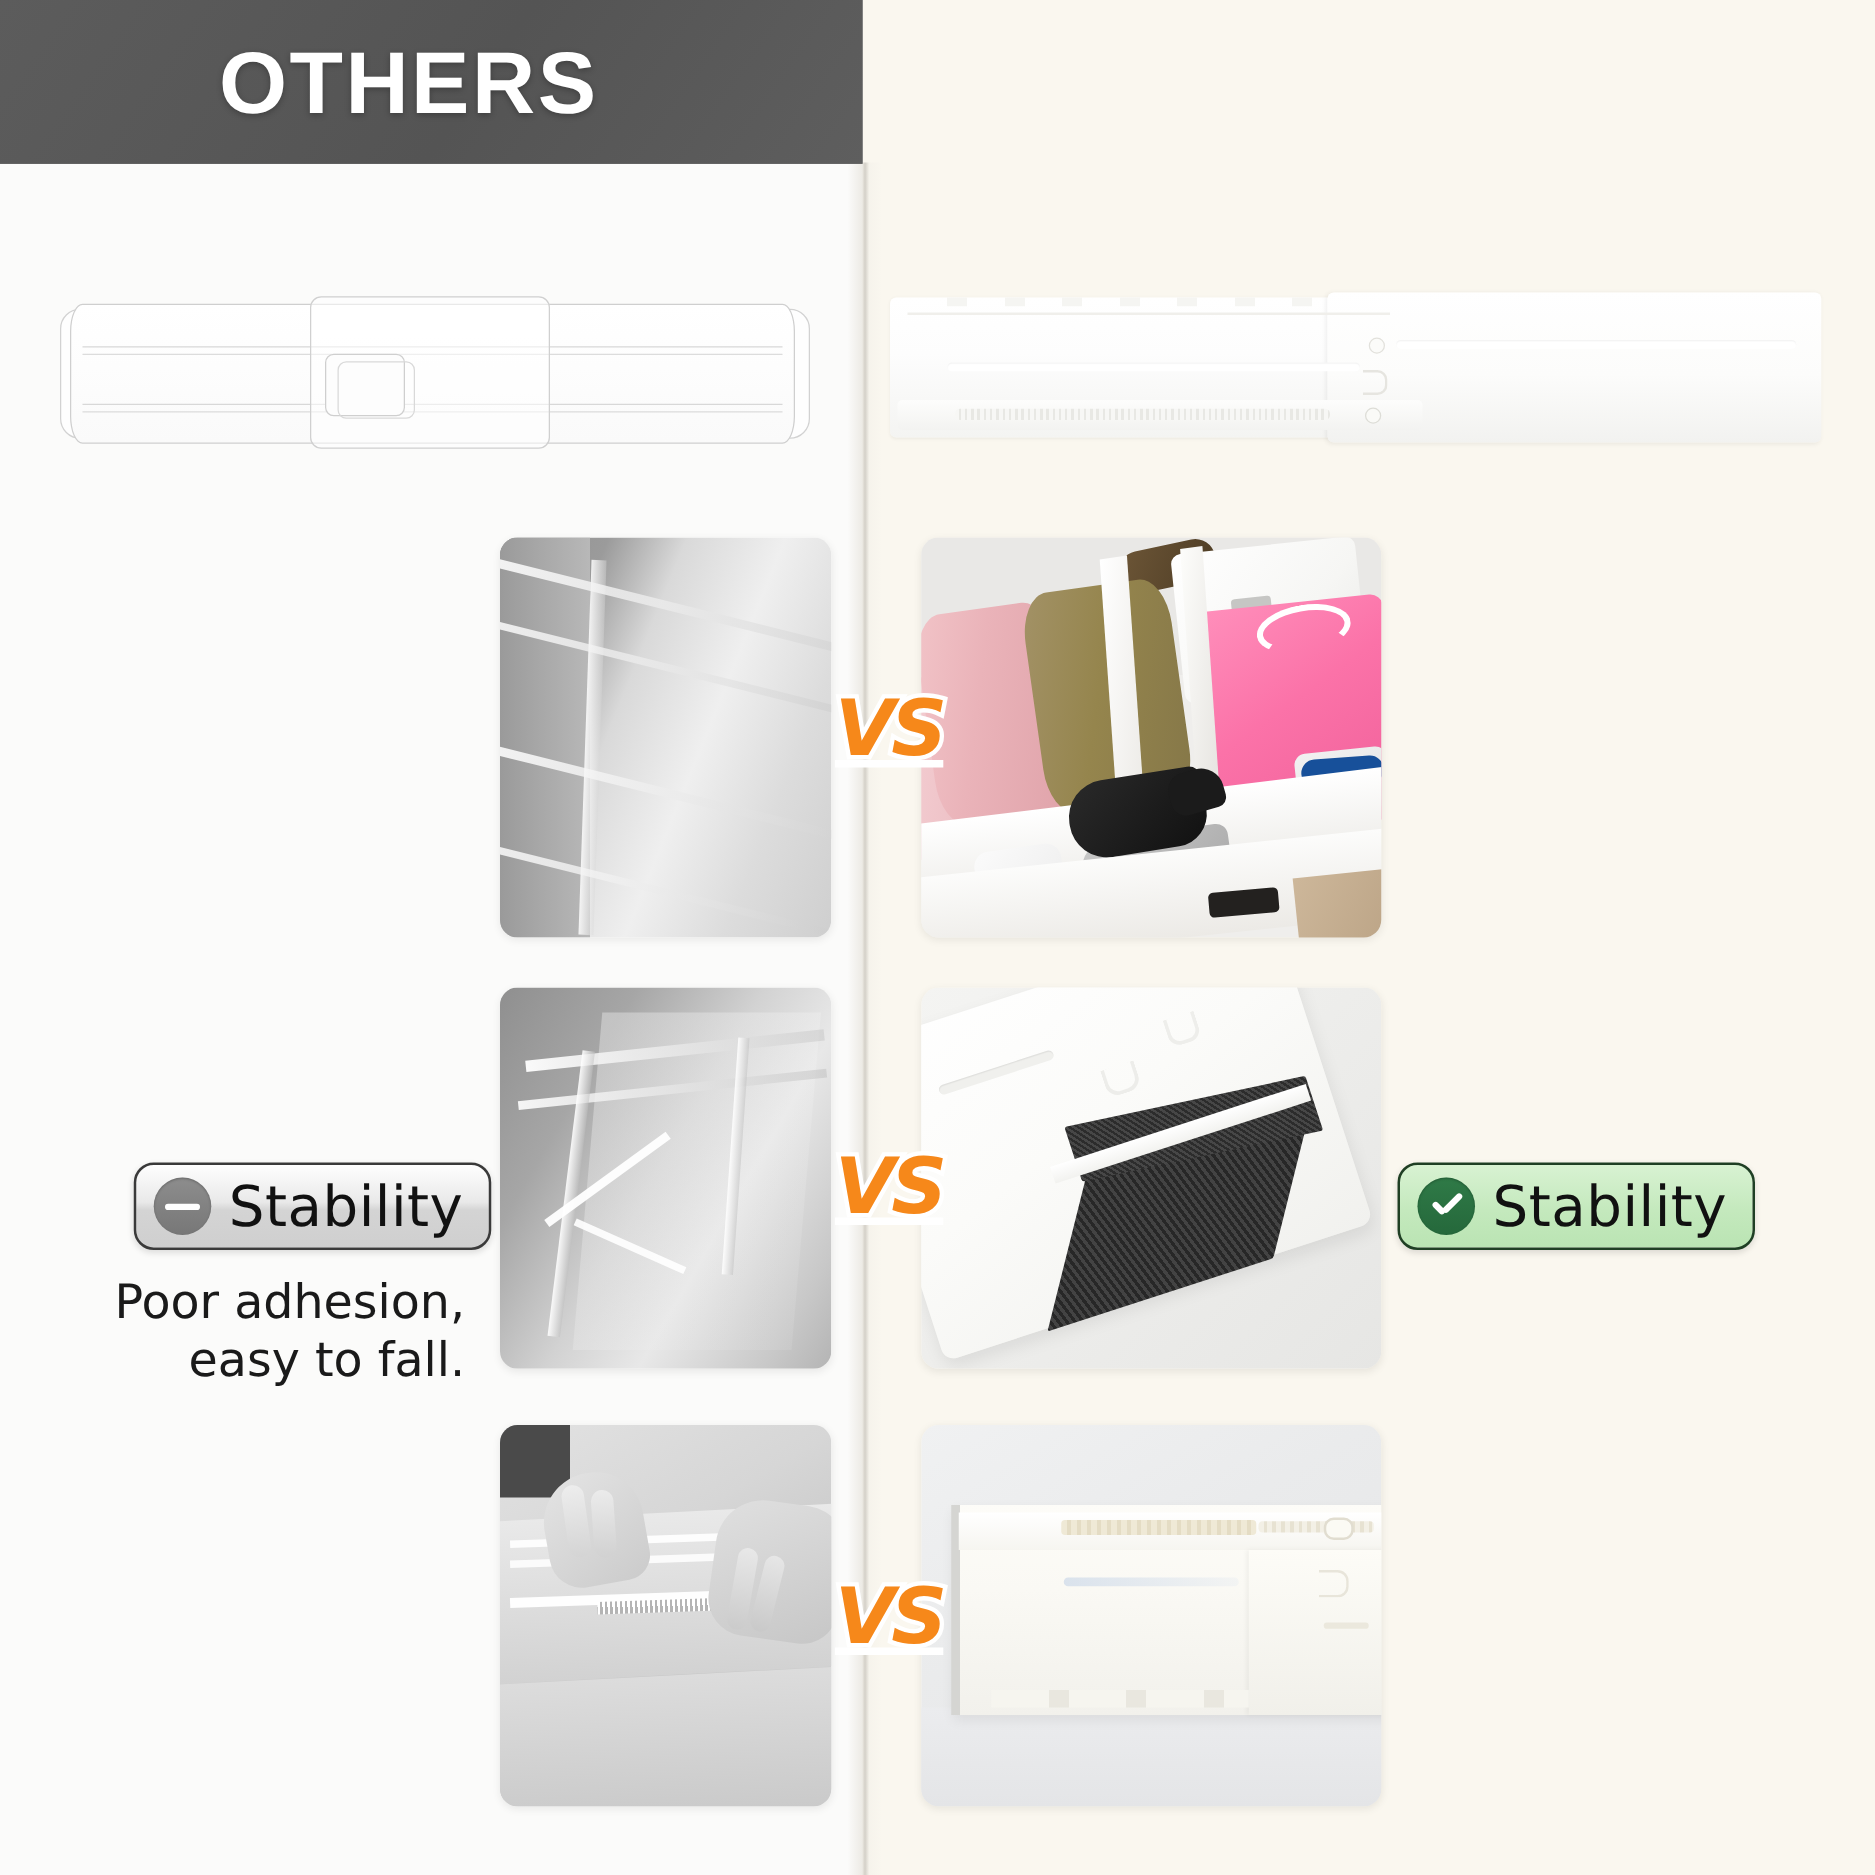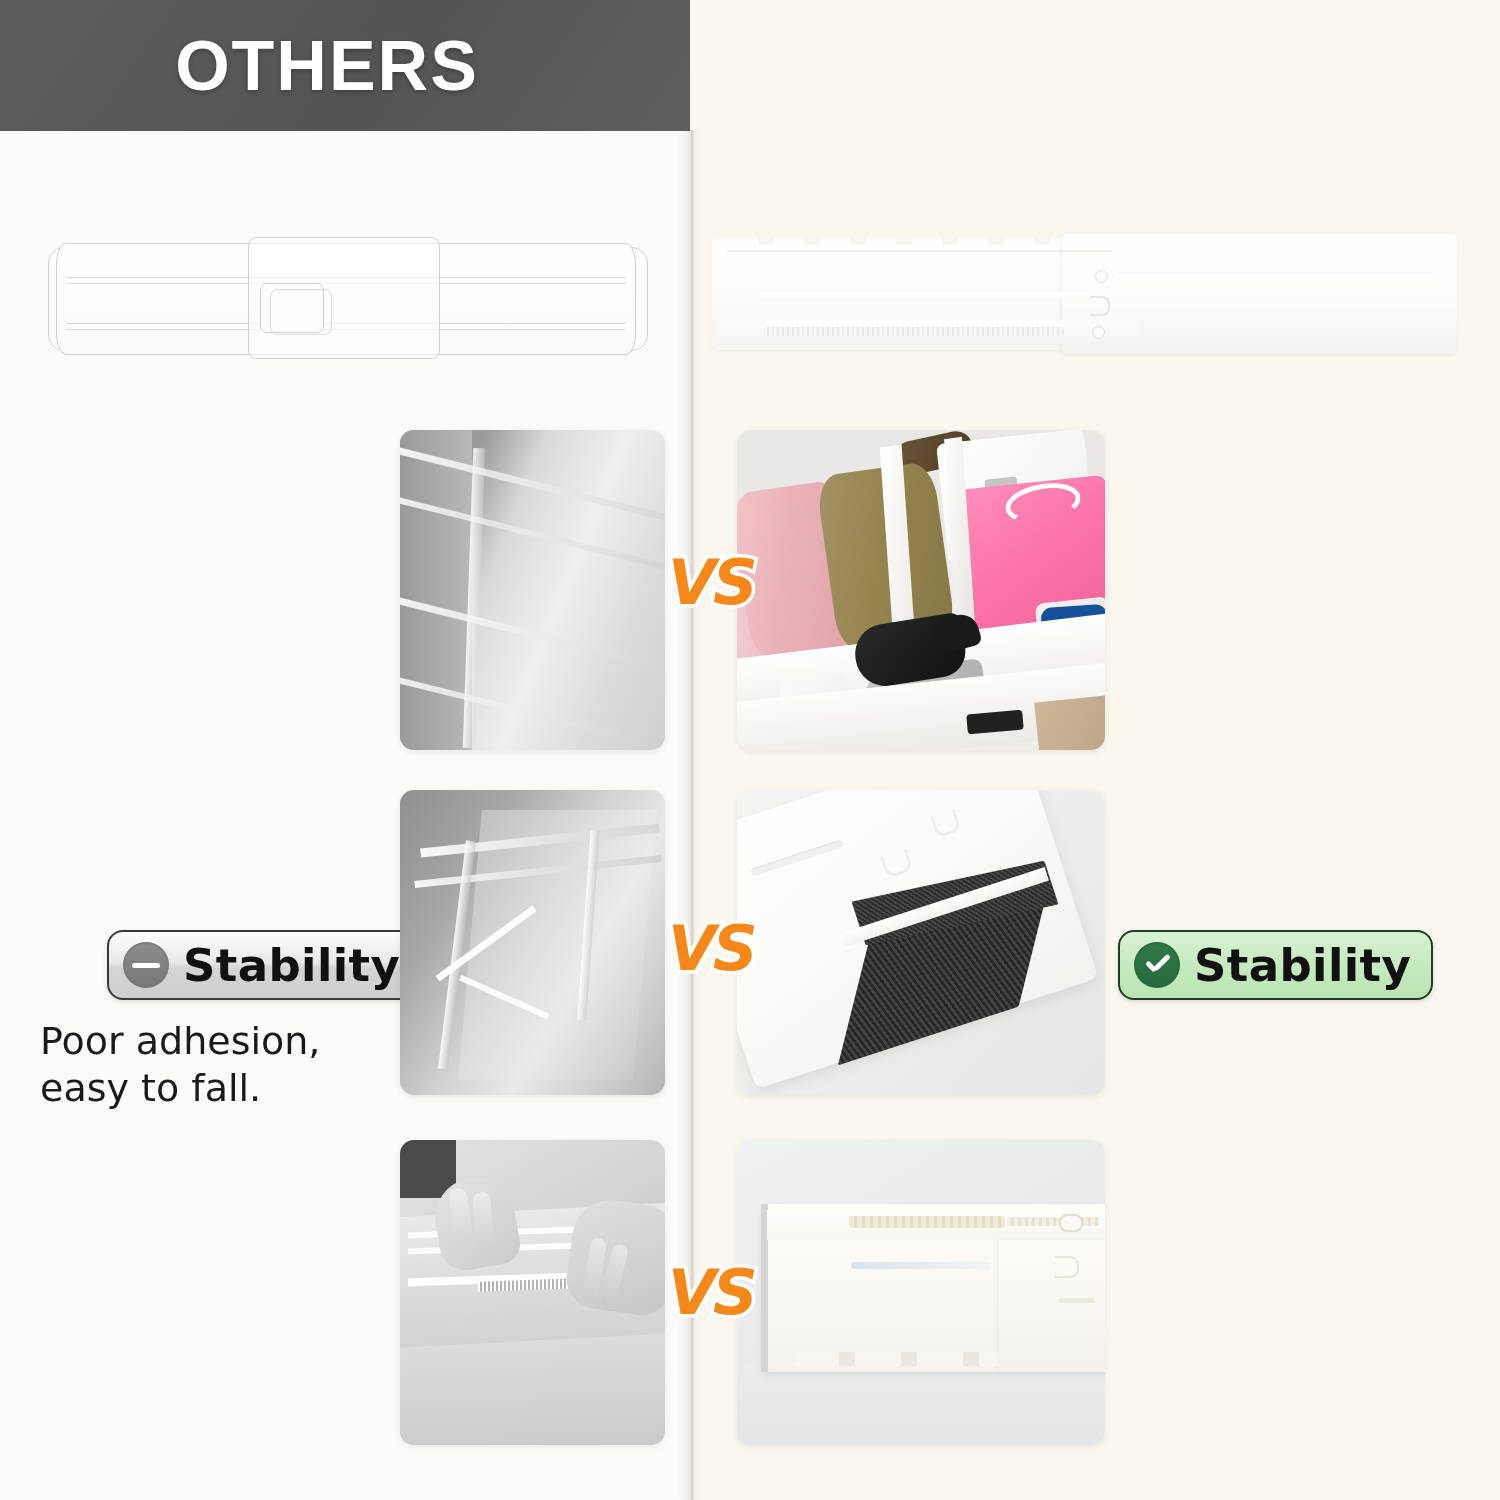--- a/index.html
+++ b/index.html
@@ -250,49 +250,49 @@
 
   
   .badge{position:absolute;display:flex;align-items:center;gap:14px;
      height:70px;padding:0 20px 0 14px;border-radius:16px;box-sizing:border-box;}
   .badge-neg{border:2.5px solid #3a3a3a;
      background:linear-gradient(to bottom,#fefefe 0%,#e9e9e9 45%,#d4d4d4 55%,#cfcfcf 100%);
      box-shadow:0 2px 5px rgba(0,0,0,.12);}
   .badge-pos{border:2.5px solid #1f3f24;
      background:linear-gradient(to bottom,#d8f2d2 0%,#c4e9bd 55%,#bae4b3 100%);
      box-shadow:0 2px 5px rgba(0,0,0,.12);}
-  .badge-text{font-size:45px;font-weight:bold;color:#111111;letter-spacing:.4px;line-height:1;
+  .badge-text{font-size:45px;font-weight:normal;color:#111111;letter-spacing:.4px;line-height:1;
      white-space:nowrap;font-family:"DejaVu Sans", sans-serif;}
   .icon-circ{width:46px;height:46px;border-radius:50%;flex:0 0 46px;position:relative;}
   .icon-minus{background:linear-gradient(to bottom,#8d8d8d,#777777);
      box-shadow:0 1px 2px rgba(0,0,0,.25) inset;}
   .icon-minus:after{content:"";position:absolute;left:9px;top:21px;width:28px;height:5px;border-radius:3px;background:#fff;}
   .icon-check{background:linear-gradient(to bottom,#2f7a47,#25683b);
      box-shadow:0 1px 2px rgba(0,0,0,.25) inset;}
   .icon-check:before{content:"";position:absolute;left:11px;top:22px;width:12px;height:5px;border-radius:3px;
      background:#fff;transform:rotate(45deg);}
   .icon-check:after{content:"";position:absolute;left:18px;top:18px;width:20px;height:5px;border-radius:3px;
      background:#fff;transform:rotate(-45deg);}
 
   
   .b-l1{left:107px;top:500px;}
   .b-r1{left:1118px;top:500px;}
 
   
   .desc{position:absolute;font-size:38px;line-height:1.24;color:#1a1a1a;
      font-family:"DejaVu Sans", sans-serif;}
-  .desc-left{text-align:left;}
+  .desc-left{text-align:right;}
   .desc-right{text-align:left;}
   .d-l1{left:40px;top:588px;width:332px;}
   .d-r1{left:1118px;top:588px;width:350px;}
 
   
   .vs{position:absolute;font-family:"DejaVu Sans", sans-serif;font-weight:bold;font-style:italic;
      font-size:62px;color:#f6881a;line-height:1;
-     -webkit-text-stroke:7px #ffffff;paint-order:stroke fill;letter-spacing:-3px;}
+     -webkit-text-stroke:7px #ffffff;paint-order:stroke fill;letter-spacing:-3px;text-decoration:underline;}
   .vs1{left:668px;top:552px;}
   .vs2{left:668px;top:918px;}
   .vs3{left:668px;top:1262px;}
 </style>
 </head>
 <body>
 
 <div class="page">
 
   <div class="bg-left"></div>

